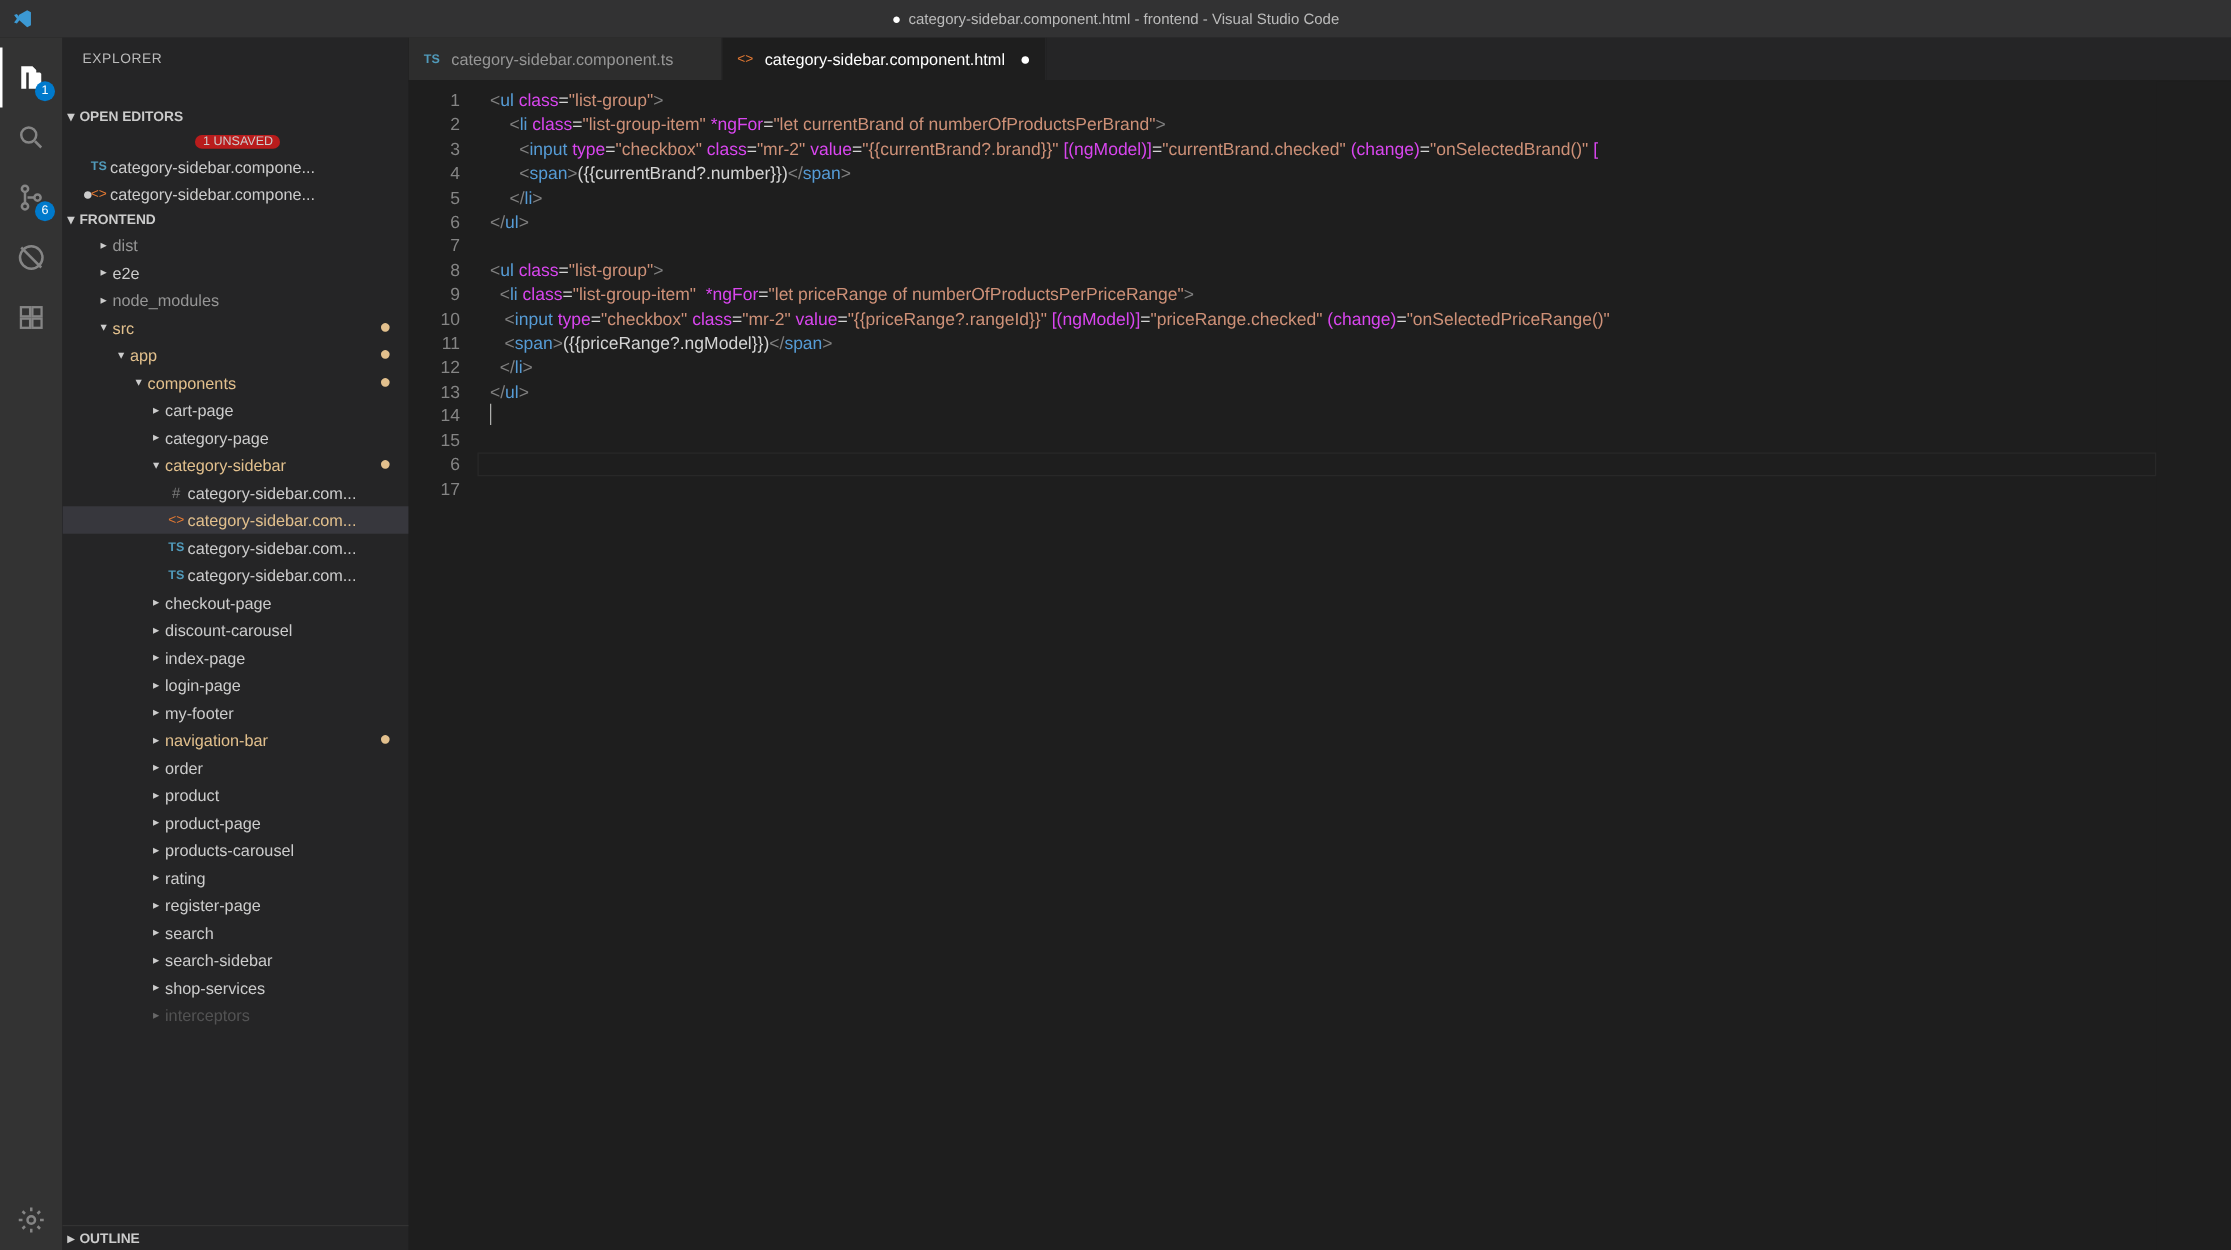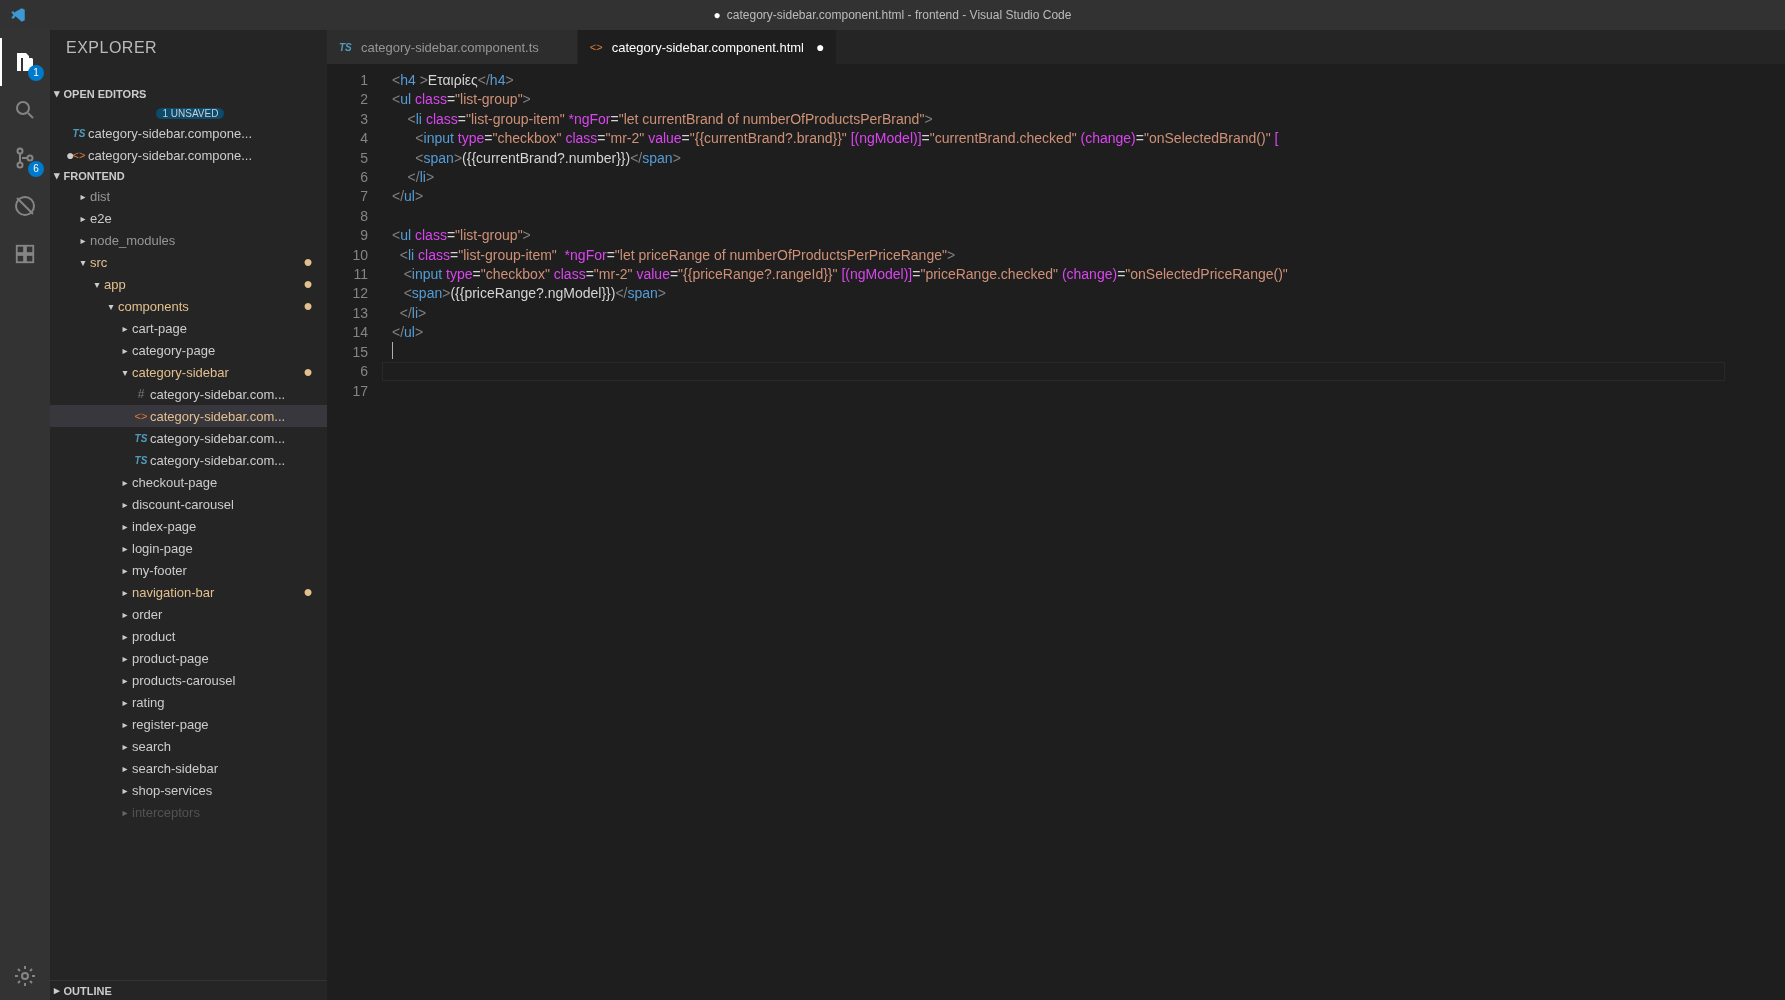--- a/index.html
+++ b/index.html
@@ -18,33 +18,33 @@
 
 .activitybar { width:50px; background:#333333; display:flex; flex-direction:column; align-items:center; padding-top:8px; justify-content:space-between; }
 .activitybar .top, .activitybar .bottom { display:flex; flex-direction:column; align-items:center; }
 .activitybar .abicon { width:50px; height:48px; display:flex; align-items:center; justify-content:center; color:#858585; position:relative; }
 .activitybar .abicon.active { color:#fff; }
 .activitybar .abicon.active::before { content:""; position:absolute; left:0; top:0; bottom:0; width:2px; background:#fff;}
 .activitybar .badge { position:absolute; right:6px; bottom:5px; background:#007acc; color:#fff; border-radius:10px; min-width:16px; height:16px; font-size:10px; line-height:16px; text-align:center; padding:0 3px;}
 
 
 .sidebar { width:277px; background:#252526; display:flex; flex-direction:column; font-size:13px; }
-.sidebar .header { height:35px; line-height:35px; padding:0 16px; color:#bbb; font-size:16px; letter-spacing:.5px; }
+.sidebar .header { height:35px; line-height:35px; padding:0 16px; color:#bbb; font-size:11px; letter-spacing:.5px; }
 .sidebar .section-title{ padding:3px 8px 3px 4px; color:#ccc; font-size:11px; font-weight:700; display:flex; align-items:center; gap:4px;}
-.sidebar .section-title .badge2{ background:#0c4a6e; color:#ccc; border-radius:8px; padding:0 6px; font-size:10px; font-weight:400; margin-left:6px;margin-top:40px;}
+.sidebar .section-title .badge2{ background:#b91c1c; color:#ccc; border-radius:8px; padding:0 6px; font-size:10px; font-weight:400; margin-left:6px;margin-top:40px;}
 .sidebar .row { display:flex; align-items:center; height:22px; color:#ccc; padding-right:6px; white-space:nowrap; overflow:hidden; }
 .sidebar .row .pad{ display:inline-block;}
 .sidebar .row .twist{ width:14px; text-align:center; font-size:10px; color:#ccc;}
 .sidebar .row .ficon{ width:18px; display:inline-flex; justify-content:center; }
 .sidebar .row.muted{ color:#969696;}
 .sidebar .row.mod{ color:#e2c08d;}
 .sidebar .row.selected{ background:#37373d;}
 .sidebar .row .moddot{ margin-left:auto; color:#e2c08d; font-size:16px; padding-right:8px;}
 .sidebar .row .unsaved-dot{ width:20px; text-align:center; color:#ccc; font-size:14px;}
-.ts-color{ color:#519aba;font-style:italic;}
+.ts-color{ color:#519aba;}
 .html-color{ color:#e37933;}
 .hash-color{ color:#7a7a7a;}
 
 
 .editor { flex:1; display:flex; flex-direction:column; background:#1e1e1e; min-width:0; }
 .tabs { height:35px; background:#252526; display:flex; border-bottom:1px solid #1e1e1e;}
 .tab { display:flex; align-items:center; gap:6px; padding:0 12px; background:#2d2d2d; color:#969696; border-right:1px solid #252526; font-size:13px; }
 .tab.active { background:#1e1e1e; color:#fff; }
 .tab .ticon{ width:16px; display:inline-flex;}
 .tab .dirty{ color:#fff; font-size:14px; margin-left:6px;}
@@ -356,21 +356,20 @@
           <div>10</div>
           <div>11</div>
           <div>12</div>
           <div>13</div>
           <div>14</div>
           <div>15</div>
           <div>6</div>
           <div>17</div>
         </div>
       <div class="editor-body" id="code">
-          <div class="codeline"><span class="t-tag">&lt;</span><span class="t-name">h4</span> <span class="t-tag">&gt;</span><span class="t-txt">Εταιρίες</span><span class="t-tag">&lt;/</span><span class="t-name">h4</span><span class="t-tag">&gt;</span></div>
           <div class="codeline"><span class="t-tag">&lt;</span><span class="t-name">ul</span> <span class="t-attr">class</span><span class="t-txt">=</span><span class="t-str">"list-group"</span><span class="t-tag">&gt;</span></div>
           <div class="codeline"><span class="t-txt">    </span><span class="t-tag">&lt;</span><span class="t-name">li</span> <span class="t-attr">class</span><span class="t-txt">=</span><span class="t-str">"list-group-item"</span> <span class="t-attr">*ngFor</span><span class="t-txt">=</span><span class="t-str">"let currentBrand of numberOfProductsPerBrand"</span><span class="t-tag">&gt;</span></div>
           <div class="codeline"><span class="t-txt">      </span><span class="t-tag">&lt;</span><span class="t-name">input</span> <span class="t-attr">type</span><span class="t-txt">=</span><span class="t-str">"checkbox"</span> <span class="t-attr">class</span><span class="t-txt">=</span><span class="t-str">"mr-2"</span> <span class="t-attr">value</span><span class="t-txt">=</span><span class="t-str">"{{currentBrand?.brand}}"</span> <span class="t-attr">[(ngModel)]</span><span class="t-txt">=</span><span class="t-str">"currentBrand.checked"</span> <span class="t-attr">(change)</span><span class="t-txt">=</span><span class="t-str">"onSelectedBrand()"</span> <span class="t-attr">[</span></div>
           <div class="codeline"><span class="t-txt">      </span><span class="t-tag">&lt;</span><span class="t-name">span</span><span class="t-tag">&gt;</span><span class="t-txt">({{currentBrand?.number}})</span><span class="t-tag">&lt;/</span><span class="t-name">span</span><span class="t-tag">&gt;</span></div>
           <div class="codeline"><span class="t-txt">    </span><span class="t-tag">&lt;/</span><span class="t-name">li</span><span class="t-tag">&gt;</span></div>
           <div class="codeline"><span class="t-tag">&lt;/</span><span class="t-name">ul</span><span class="t-tag">&gt;</span></div>
           <div class="codeline">&nbsp;</div>
           <div class="codeline"><span class="t-tag">&lt;</span><span class="t-name">ul</span> <span class="t-attr">class</span><span class="t-txt">=</span><span class="t-str">"list-group"</span><span class="t-tag">&gt;</span></div>
           <div class="codeline"><span class="t-txt">  </span><span class="t-tag">&lt;</span><span class="t-name">li</span> <span class="t-attr">class</span><span class="t-txt">=</span><span class="t-str">"list-group-item"</span>  <span class="t-attr">*ngFor</span><span class="t-txt">=</span><span class="t-str">"let priceRange of numberOfProductsPerPriceRange"</span><span class="t-tag">&gt;</span></div>
           <div class="codeline"><span class="t-txt">   </span><span class="t-tag">&lt;</span><span class="t-name">input</span> <span class="t-attr">type</span><span class="t-txt">=</span><span class="t-str">"checkbox"</span> <span class="t-attr">class</span><span class="t-txt">=</span><span class="t-str">"mr-2"</span> <span class="t-attr">value</span><span class="t-txt">=</span><span class="t-str">"{{priceRange?.rangeId}}"</span> <span class="t-attr">[(ngModel)]</span><span class="t-txt">=</span><span class="t-str">"priceRange.checked"</span> <span class="t-attr">(change)</span><span class="t-txt">=</span><span class="t-str">"onSelectedPriceRange()"</span></div>

